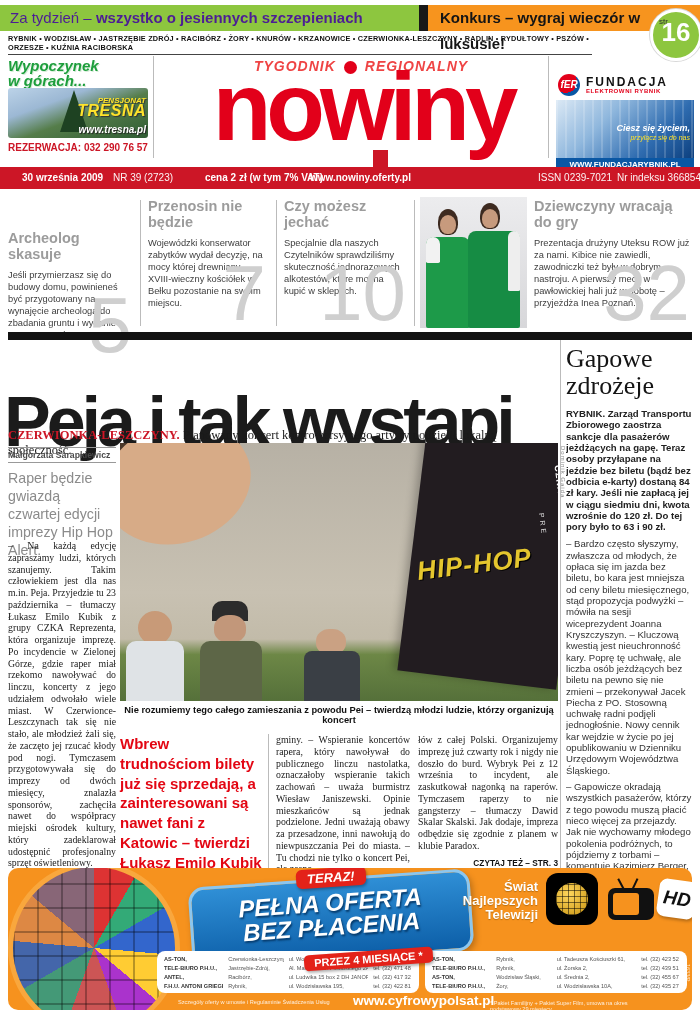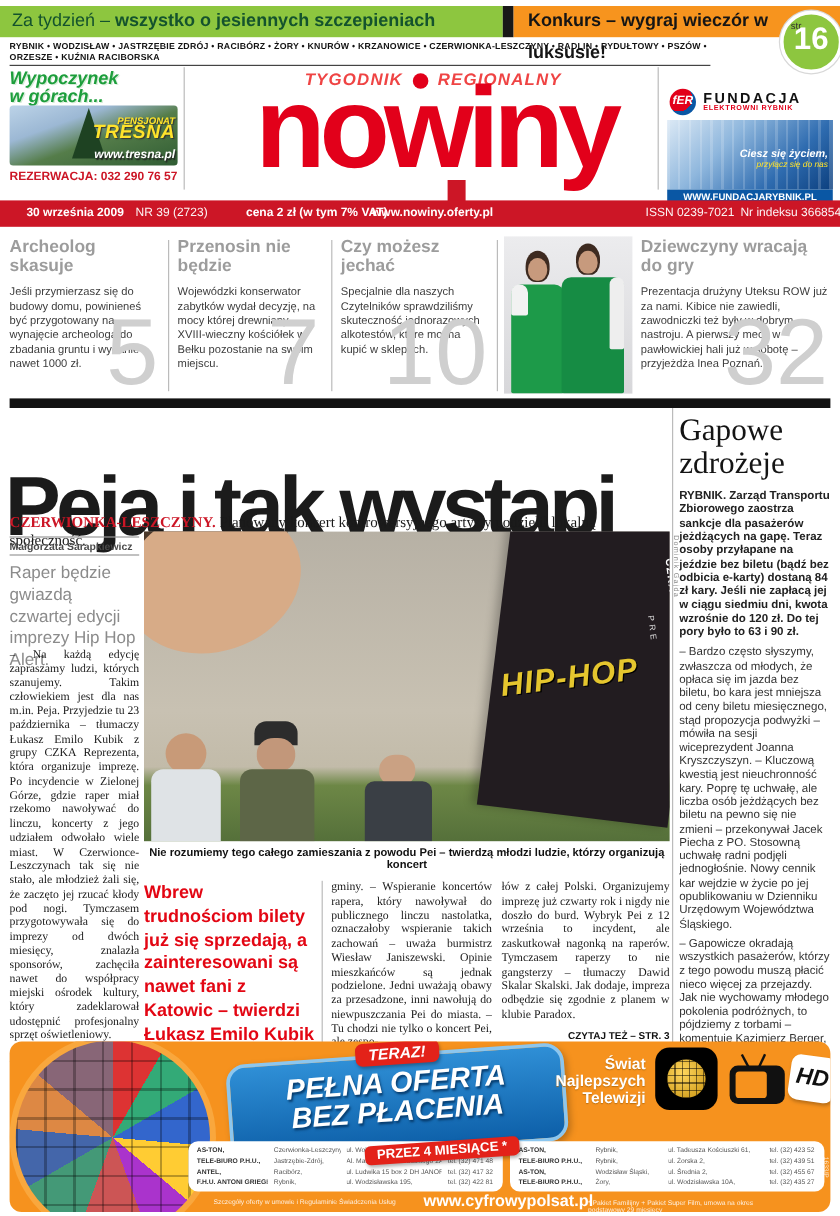--- a/index.html
+++ b/index.html
@@ -1,21 +1,21 @@
 <!DOCTYPE html>
 <html><head>
 <meta charset="utf-8">
 <style>
   html,body{margin:0;padding:0;background:#fff;}
   .page{position:relative;width:700px;height:1013px;background:#fff;overflow:hidden;
         font-family:"Liberation Sans",sans-serif;color:#1a1a1a;}
   .abs{position:absolute;}
 
   
-  .tb-green{left:0;top:5px;width:419px;height:26px;background:#8dc63f;color:#14532d;
+  .tb-green{left:0;top:5px;width:419px;height:26px;background:#8dc63f;color:#4c1d95;
             font-size:15px;line-height:26px;padding-left:10px;box-sizing:border-box;}
   .tb-green b{font-weight:bold;}
   .tb-black{left:419px;top:5px;width:9px;height:26px;background:#181818;}
   .tb-orange{left:428px;top:5px;width:272px;height:26px;background:#f7941e;color:#151515;
              font-weight:bold;font-size:15px;line-height:26px;padding-left:12px;box-sizing:border-box;}
   .page-badge{left:650px;top:9px;width:46px;height:46px;border-radius:50%;background:#8dc63f;
               border:3px solid #fff;box-shadow:0 0 0 1px #d8d8d8;z-index:5;text-align:center;}
   .page-badge .str{display:block;font-size:8px;color:#2f2f2f;margin-top:5px;text-align:left;padding-left:6px;}
   .page-badge .num{display:block;font-size:26px;font-weight:bold;color:#fff;line-height:12px;}
   .cities{left:8px;top:34px;width:584px;font-size:7.3px;font-weight:bold;letter-spacing:.2px;
@@ -68,21 +68,21 @@
   .ib-price{left:205px;font-weight:bold;}
   .ib-url{left:310px;font-weight:bold;}
   .ib-issn{left:538px;opacity:.95;}
   .ib-index{left:617px;opacity:.95;}
 
   
   .teaser{top:198px;height:130px;}
   .teaser .t-title{font-size:14.5px;font-weight:bold;color:#9c9c9c;margin-bottom:7px;}
   .teaser .t-text{font-size:9.3px;line-height:1.3;color:#3d3d3d;}
   .t-num{position:absolute;right:2px;bottom:0;font-size:78px;line-height:70px;color:#cfcfcf;font-weight:400;}
-  .tz1{left:8px;width:126px;}
+  .tz1{left:8px;width:126px;margin-top:32px;}
   .tz2{left:148px;width:120px;}
   .tz3{left:284px;width:124px;}
   .tz4{left:534px;width:158px;}
   .tz-div{top:200px;height:126px;}
   .tphoto{left:420px;top:197px;width:107px;height:131px;overflow:hidden;
           background:linear-gradient(180deg,#ececee,#d7d7da);}
   .vg-head{position:absolute;width:16px;height:19px;border-radius:50% 50% 45% 45%;background:#c79a7d;}
   .vg-hair{position:absolute;width:20px;height:26px;border-radius:50% 50% 40% 40%;background:#3d2a20;}
   .vg-body{position:absolute;border-radius:8px 8px 2px 2px;}
 

